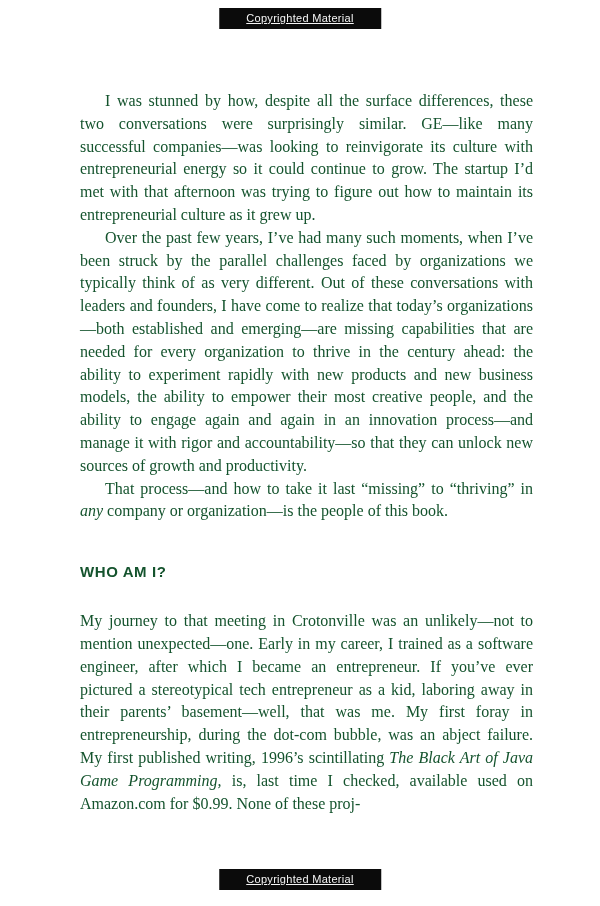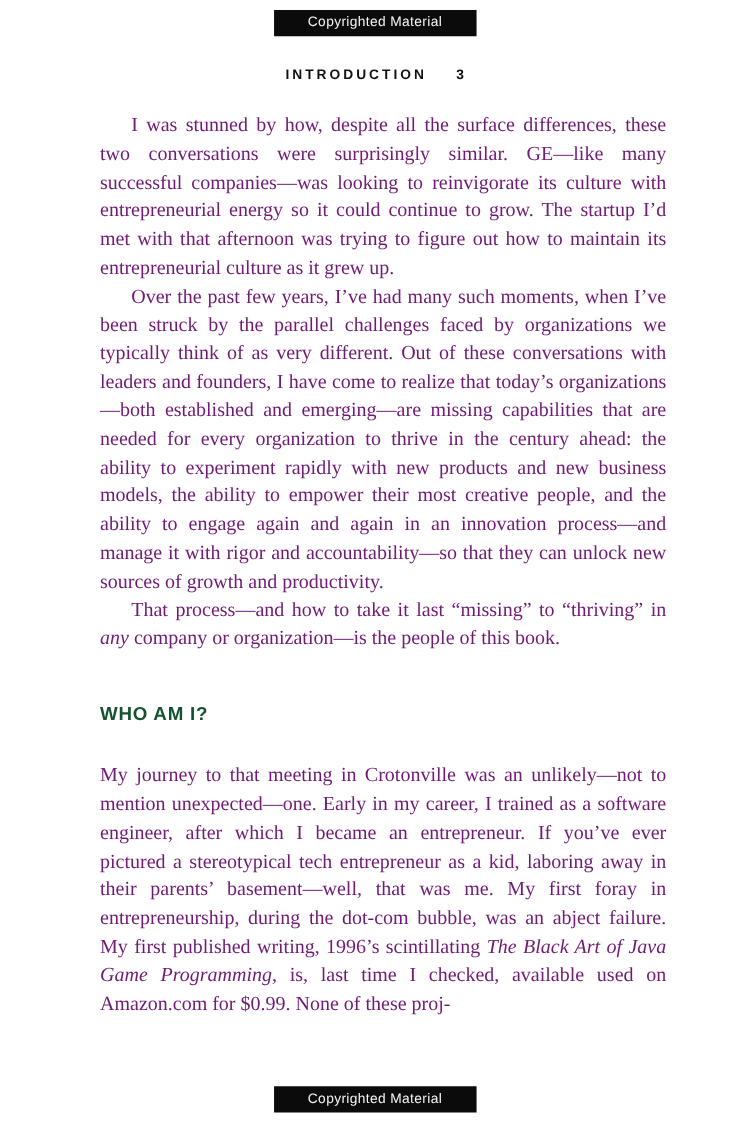--- a/index.html
+++ b/index.html
@@ -23,20 +23,21 @@
     left: 50%;
     transform: translateX(-50%);
     background: #0b0b0b;
     color: #f5f5f5;
     font-family: "Liberation Sans", sans-serif;
     font-size: 11px;
     line-height: 12px;
     padding: 4px 27px 5px 27px;
     letter-spacing: 0.3px;
     white-space: nowrap;
+    text-decoration: underline;
   }
   .banner-top { top: 8px; }
   .banner-bottom { top: 869px; }
   .running-header {
     position: absolute;
     top: 54px;
     left: 0;
     width: 100%;
     text-align: center;
     font-family: "Liberation Sans", sans-serif;
@@ -53,21 +54,21 @@
     position: absolute;
     top: 90px;
     left: 80px;
     width: 453px;
   }
   .para {
     margin: 0;
     font-size: 16px;
     line-height: 22.8px;
     text-align: justify;
-    color: #701a75;
+    color: #14532d;
   }
   .para.indent { text-indent: 25px; }
   .para em { }
   .section-heading {
     font-family: "Liberation Sans", sans-serif;
     font-size: 15px;
     font-weight: 700;
     letter-spacing: 0.6px;
     color: #14532d;
     margin: 40px 0 30px 0;
@@ -75,24 +76,20 @@
 </style>
 </head>
 <body>
 
 <div class="page">
 
   <div class="banner banner-top">
     <span>Copyrighted Material</span>
   </div>
 
-  <div class="running-header">
-    <span class="chapter">INTRODUCTION</span>
-    <span class="pagenum">3</span>
-  </div>
 
   <div class="text-column">
     <div id="paras-before">
         <p class="para indent"><span>I was stunned by how, despite all the surface differences, these two conversations were surprisingly similar. GE—like many successful companies—was looking to reinvigorate its culture with entrepreneurial energy so it could continue to grow. The startup I’d met with that afternoon was trying to figure out how to maintain its entrepreneurial culture as it grew up.</span></p>
         <p class="para indent"><span>Over the past few years, I’ve had many such moments, when I’ve been struck by the parallel challenges faced by organizations we typically think of as very different. Out of these conversations with leaders and founders, I have come to realize that today’s organizations—both established and emerging—are missing capabilities that are needed for every organization to thrive in the century ahead: the ability to experiment rapidly with new products and new business models, the ability to empower their most creative people, and the ability to engage again and again in an innovation process—and manage it with rigor and accountability—so that they can unlock new sources of growth and productivity.</span></p>
         <p class="para indent"><span>That process—and how to take it last “missing” to “thriving” in </span><em>any</em><span> company or organization—is the people of this book.</span></p>
       </div>
     <h2 class="section-heading">WHO AM I?</h2>
     <div id="paras-after">
         <p class="para"><span>My journey to that meeting in Crotonville was an unlikely—not to mention unexpected—one. Early in my career, I trained as a software engineer, after which I became an entrepreneur. If you’ve ever pictured a stereotypical tech entrepreneur as a kid, laboring away in their parents’ basement—well, that was me. My first foray in entrepreneurship, during the dot-com bubble, was an abject failure. My first published writing, 1996’s scintillating </span><em>The Black Art of Java Game Programming,</em><span> is, last time I checked, available used on Amazon.com for $0.99. None of these proj-</span></p>

